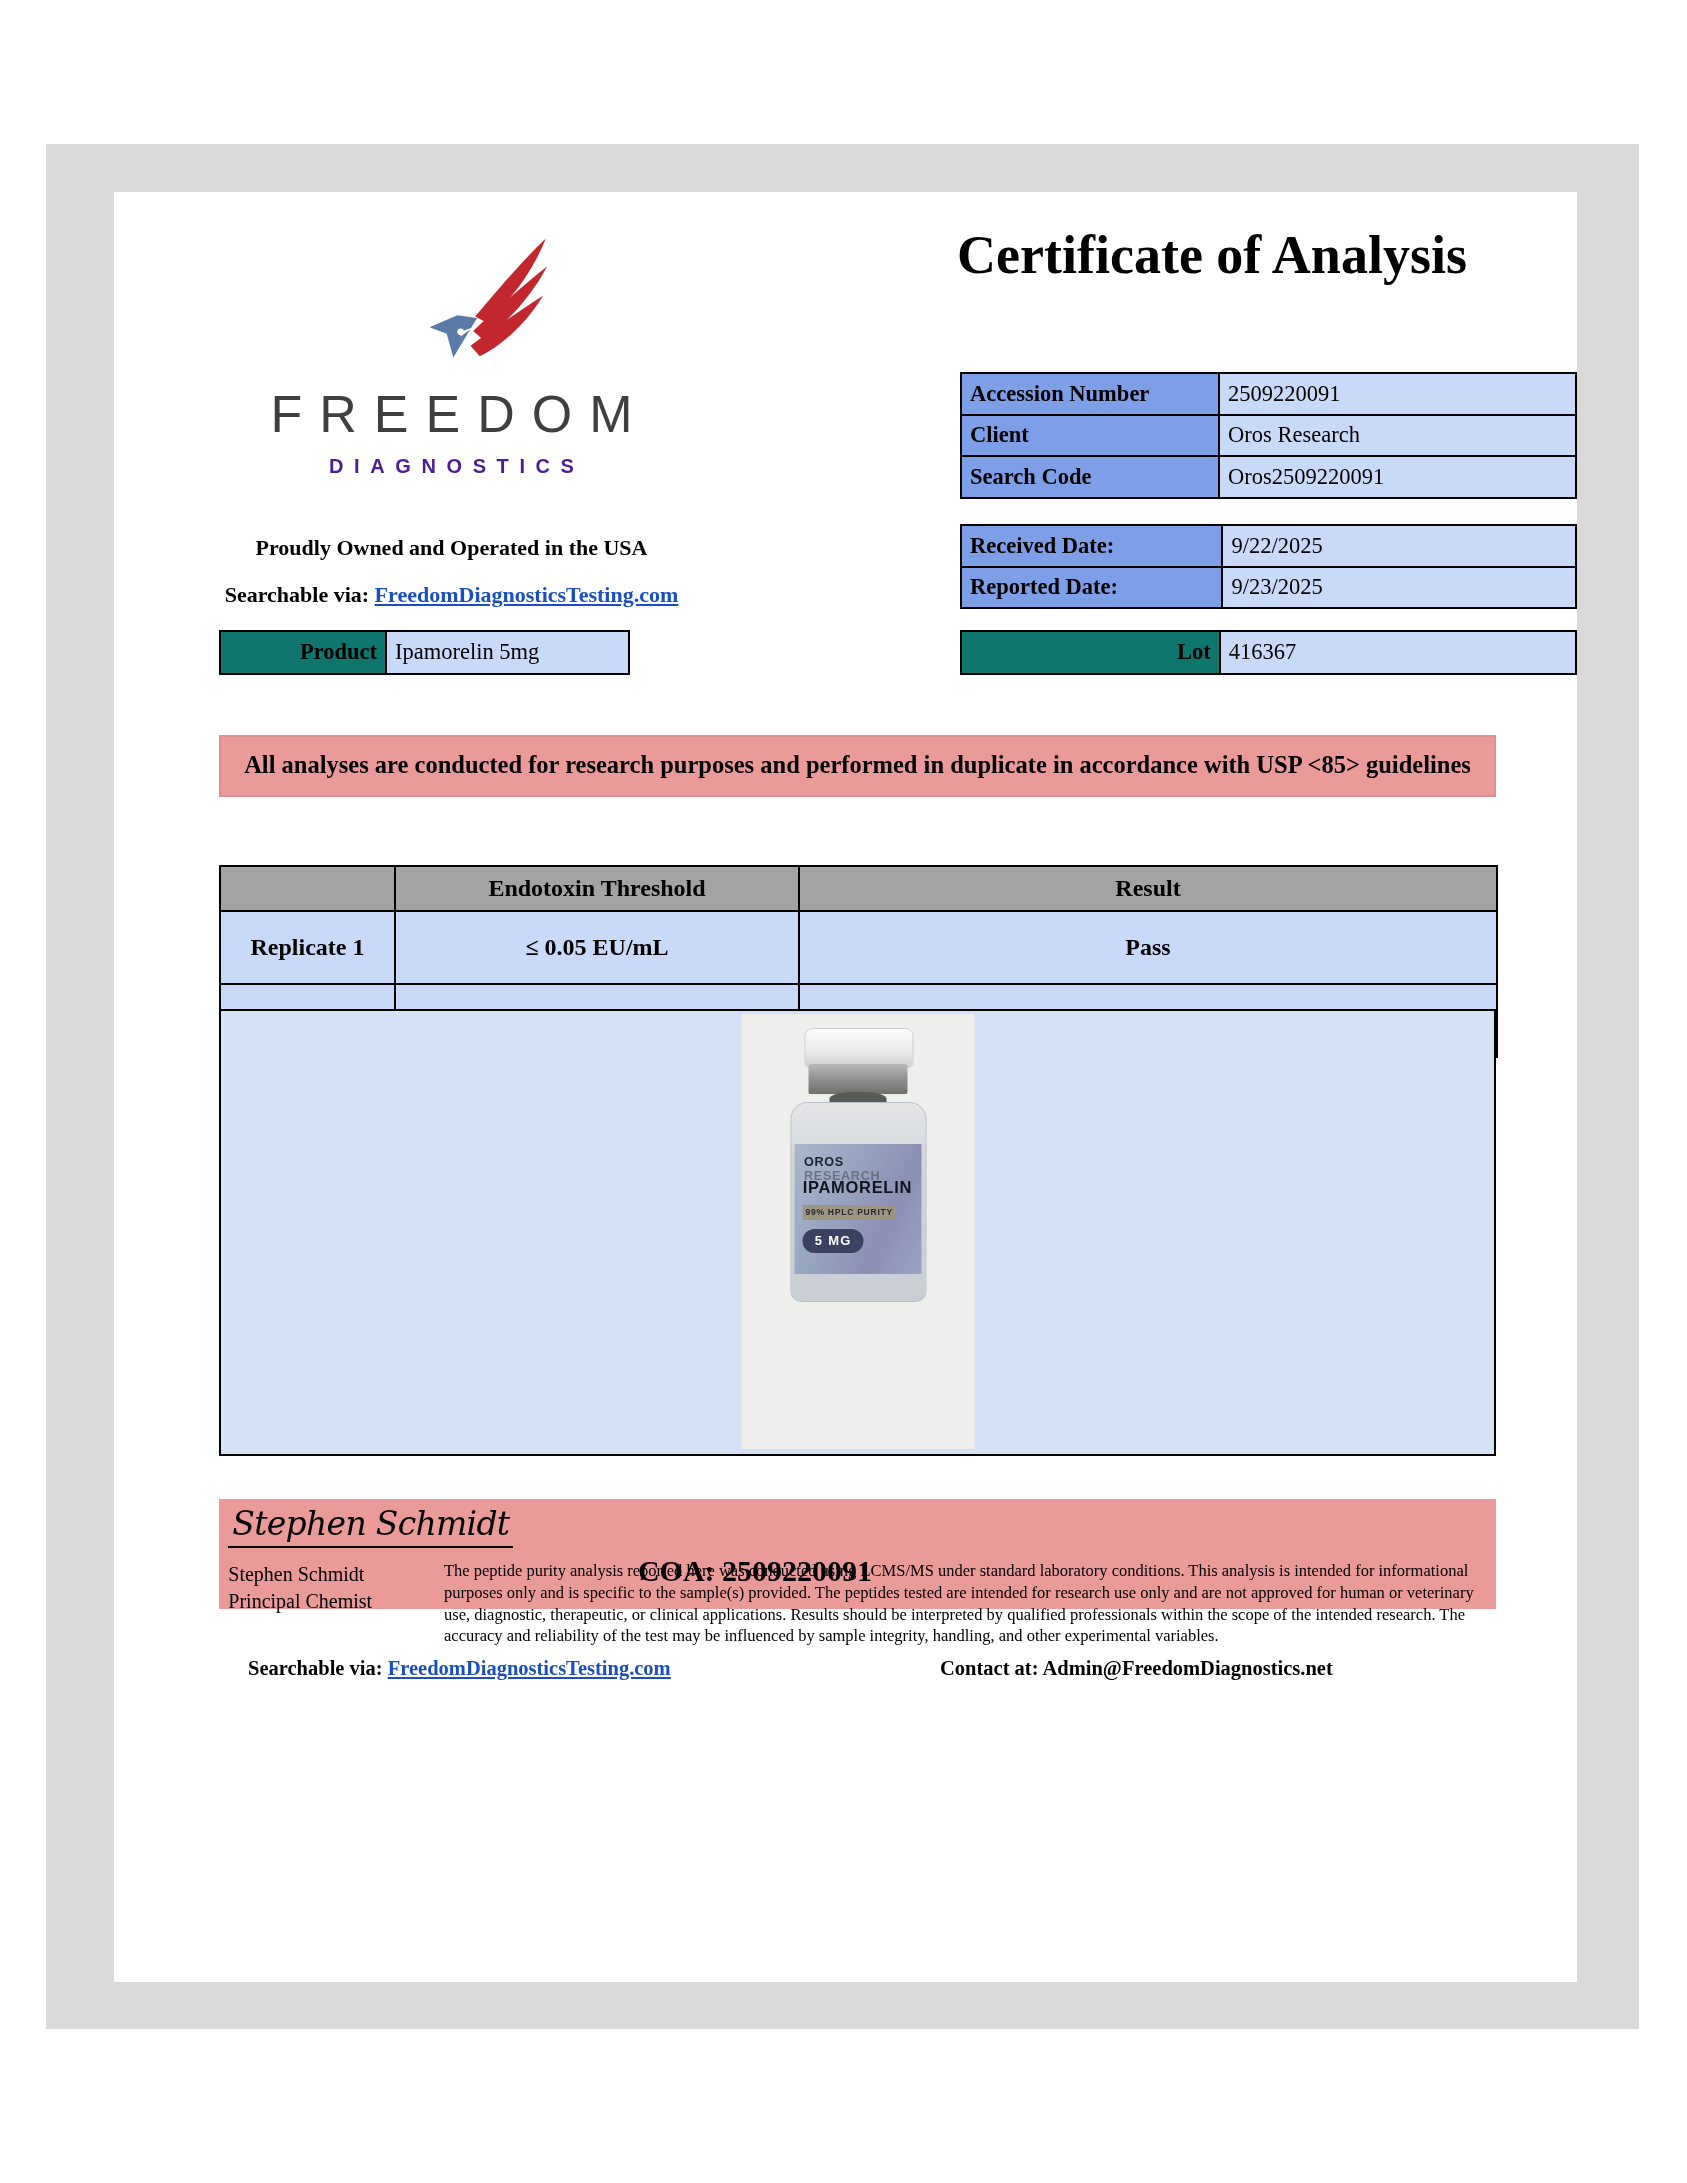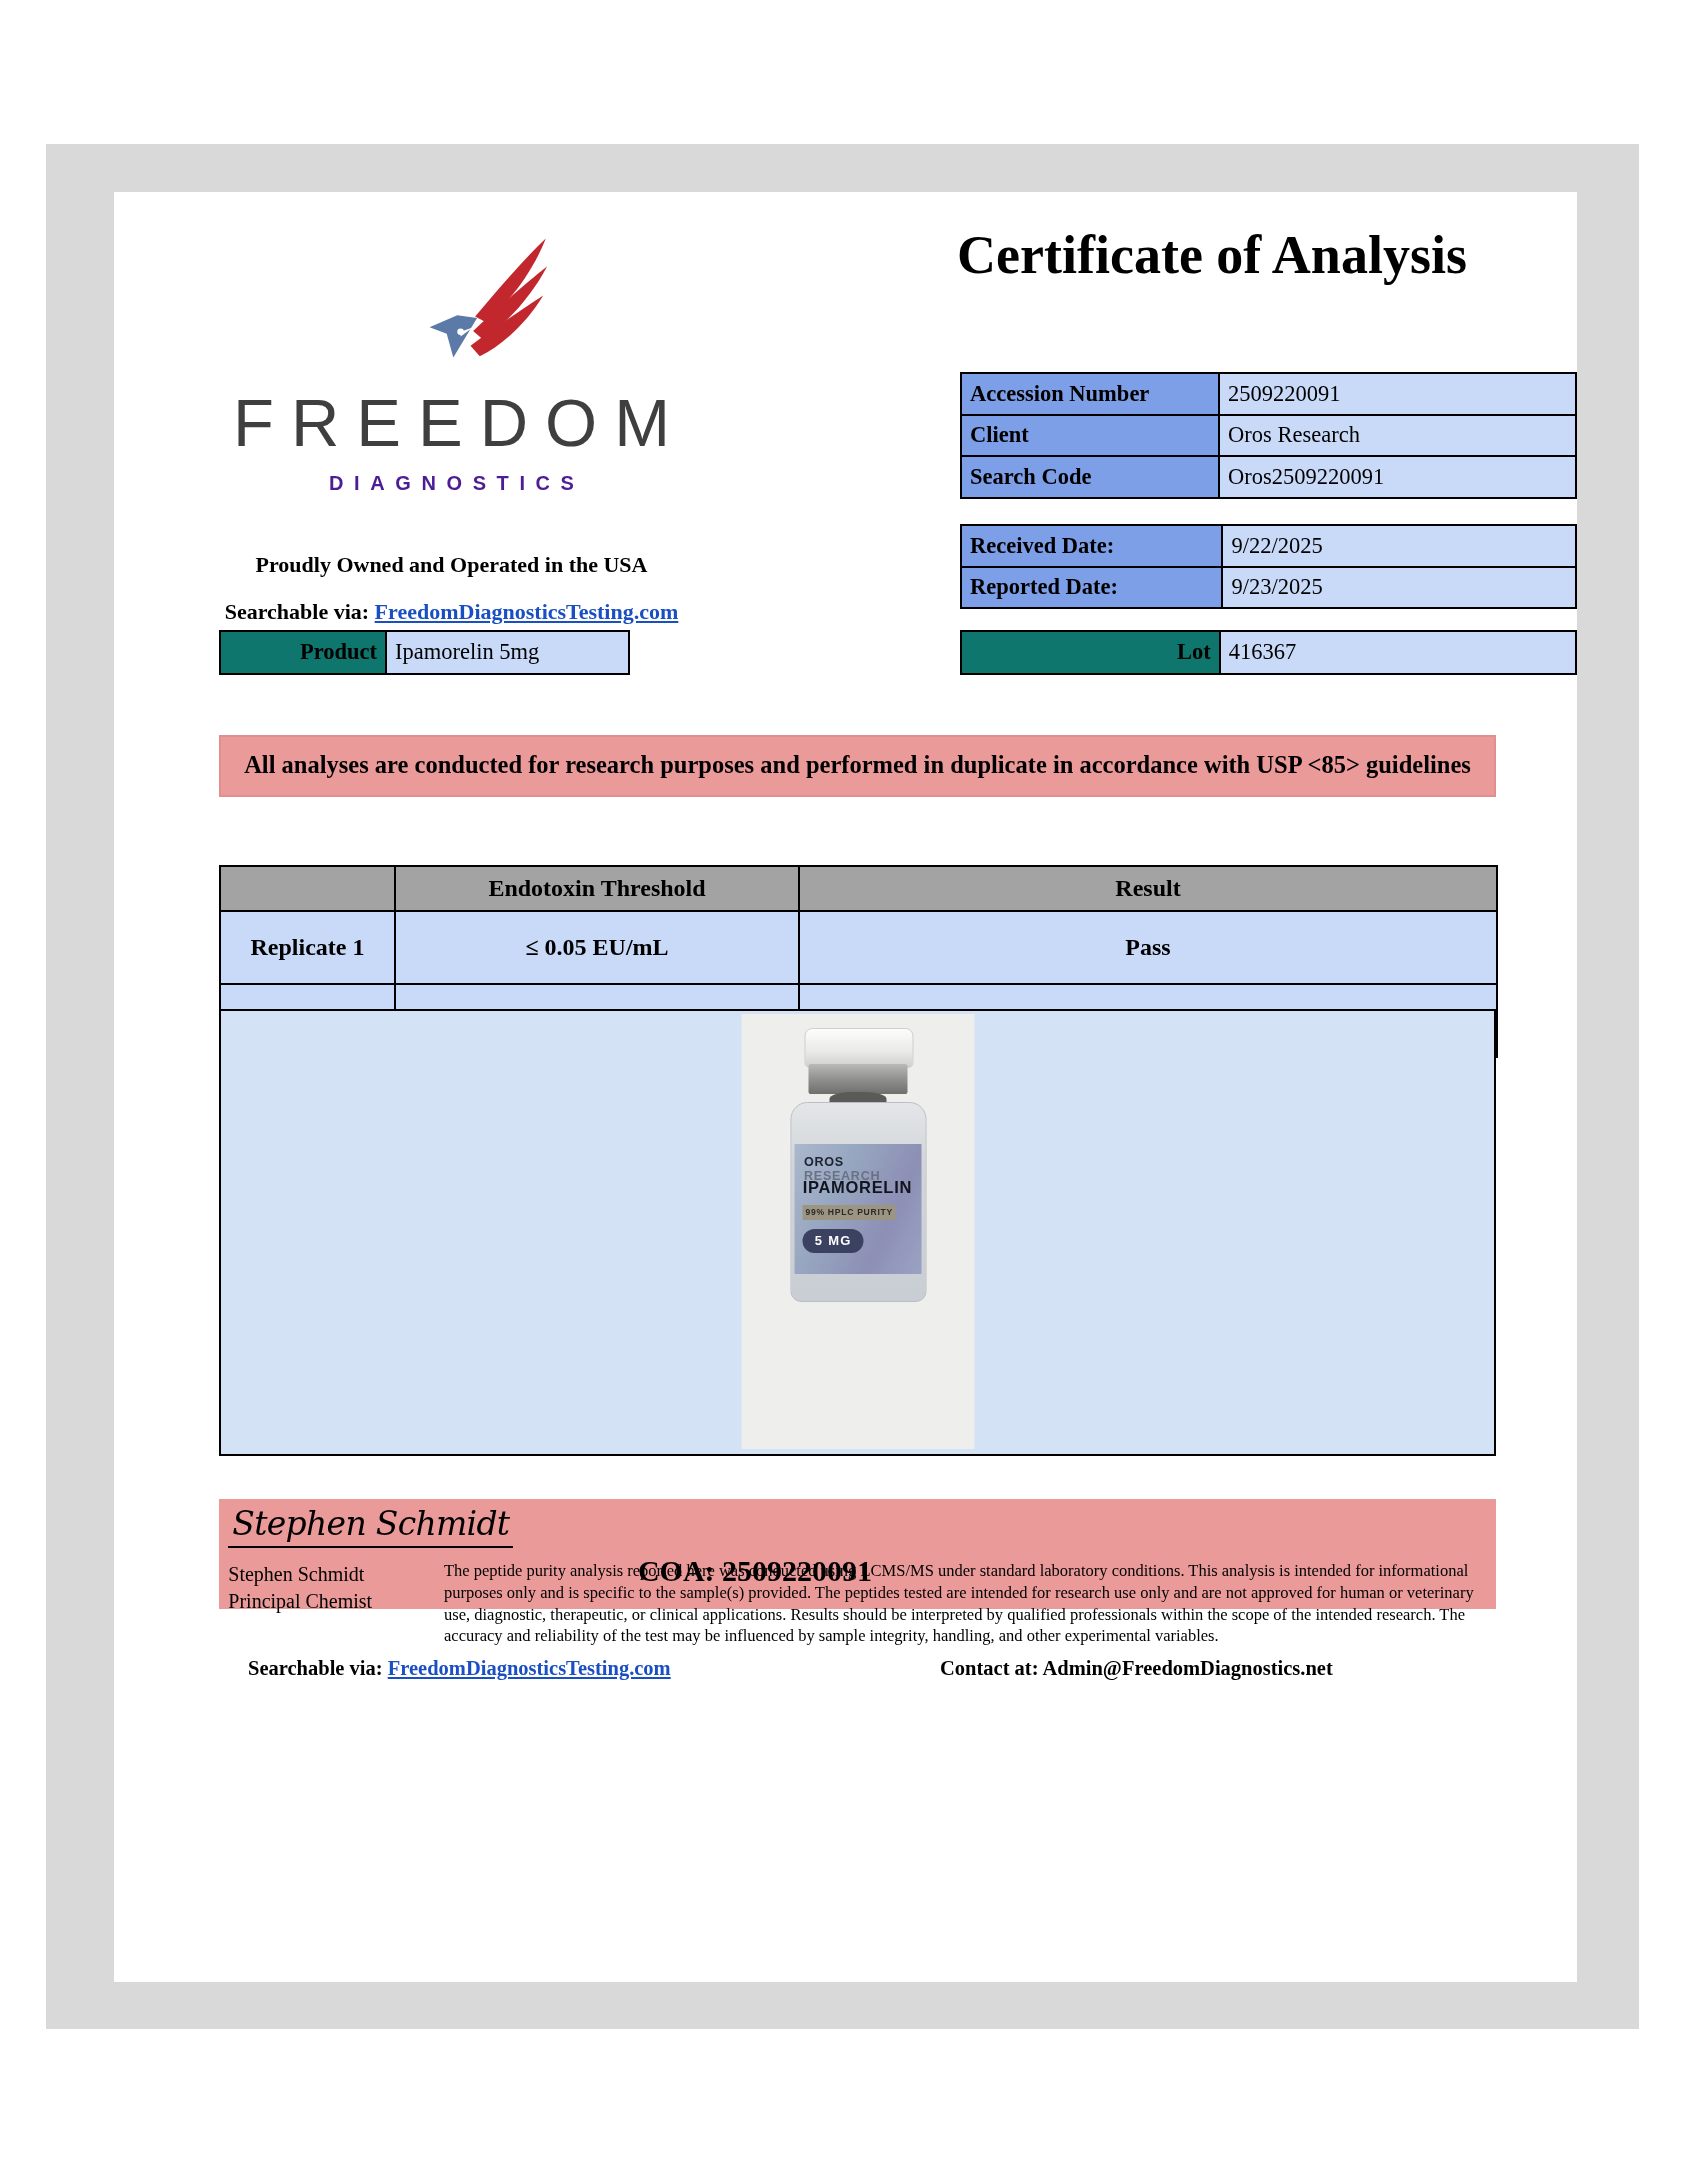--- a/index.html
+++ b/index.html
@@ -52,21 +52,21 @@
     text-align: center;
   }
   .logo-mark {
     width: 304px;
     height: 152px;
     margin: 0 auto;
     position: relative;
   }
   .logo-word {
     font-family: "Liberation Sans", "DejaVu Sans", sans-serif;
-    font-size: 67px;
+    font-size: 52px;
     letter-spacing: 17px;
     color: #3f3f3f;
     font-weight: 400;
     margin-top: 4px;
     text-indent: 17px;
   }
   .logo-sub {
     font-family: "Liberation Sans", "DejaVu Sans", sans-serif;
     font-size: 20px;
     letter-spacing: 10.6px;

